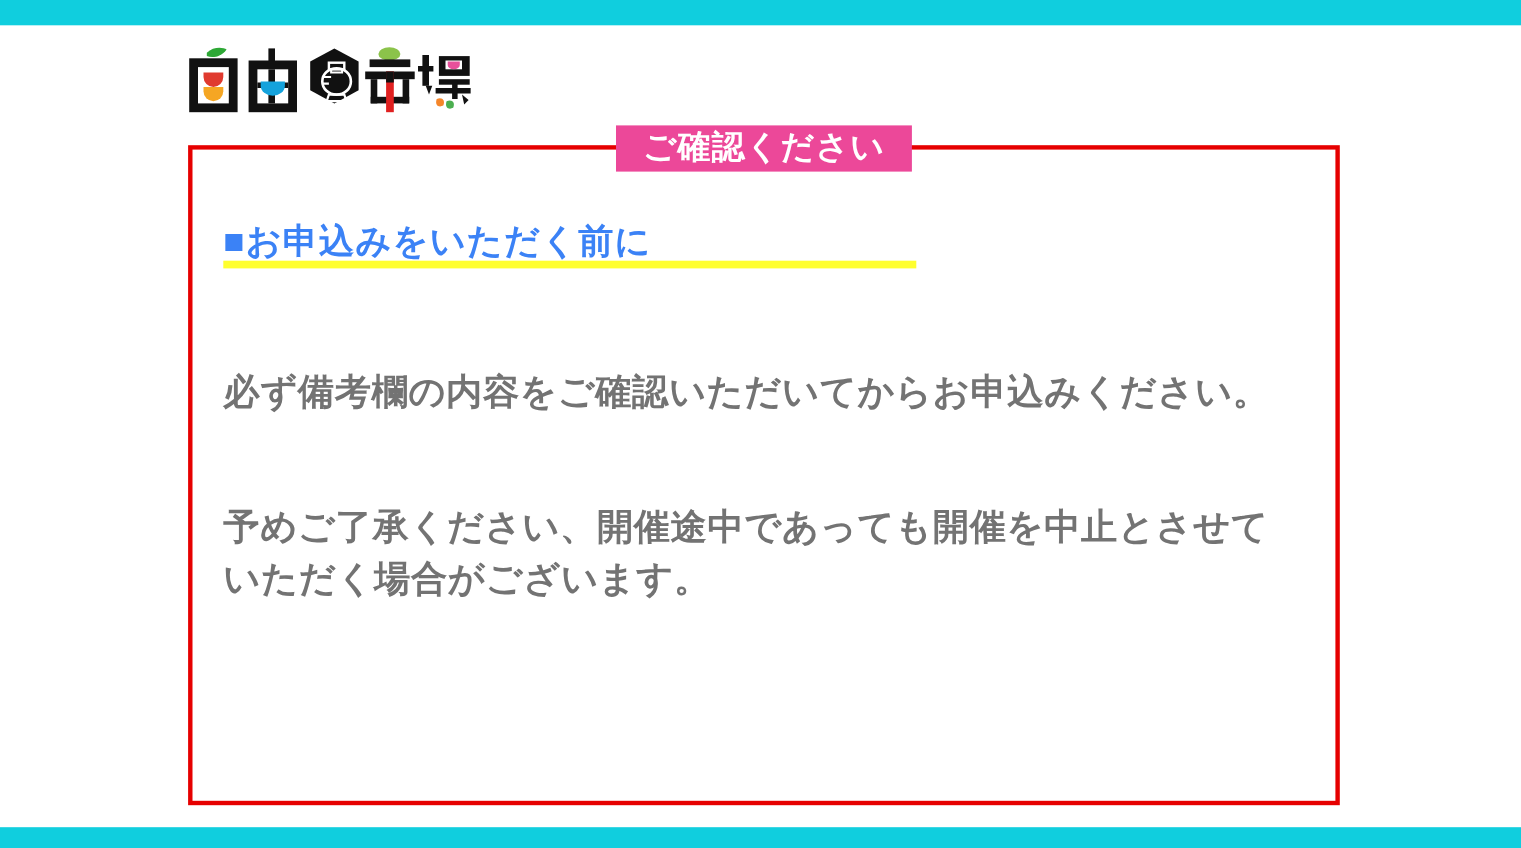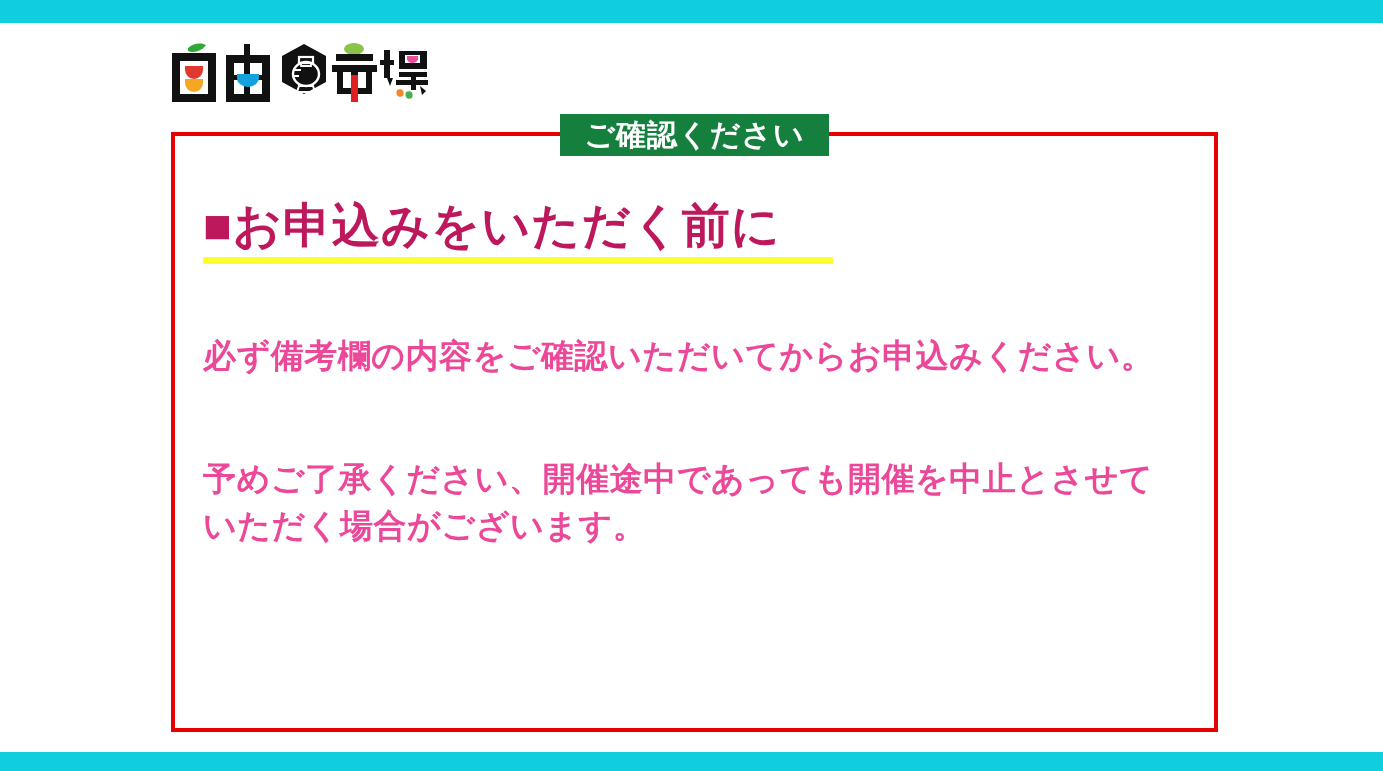--- a/index.html
+++ b/index.html
@@ -55,21 +55,21 @@
     background: transparent;
   }
 
   
   .badge {
     position: absolute;
     left: 560px;
     top: 114px;
     width: 269px;
     height: 42px;
-    background: #15803d;
+    background: #ec4899;
     display: flex;
     align-items: center;
     justify-content: center;
     z-index: 5;
   }
   .badge-label {
     color: #ffffff;
     font-size: 30px;
     font-weight: bold;
     letter-spacing: 1px;
@@ -84,42 +84,42 @@
     left: 203px;
     top: 200px;
     width: 980px;
   }
 
   .heading-wrap {
     position: relative;
     display: inline-block;
   }
   .heading {
-    font-size: 48px;
+    font-size: 32px;
     font-weight: bold;
-    color: #be185d;
+    color: #3b82f6;
     line-height: 1.22;
     letter-spacing: 1px;
     white-space: nowrap;
     margin: 0;
-    font-family: Liberation Mono, monospace;
+    font-family: Liberation Sans, sans-serif;
   }
   .heading-underline {
     position: absolute;
     left: 0px;
     bottom: -5px;
     width: 630px;
     height: 7px;
     background: #ffff2e;
   }
 
   .para {
     font-size: 33px;
     font-weight: bold;
-    color: #ec4899;
+    color: #737373;
     line-height: 1.42;
     letter-spacing: 0.5px;
     margin: 0;
     font-family: "DejaVu Sans", "Liberation Sans", sans-serif;
   }
   .para-1 { position: absolute; left: 0px;  top: 133px; width: 980px; }
   .para-2 { position: absolute; left: 0px;  top: 256px; width: 980px; }
   .para-3 { position: absolute; left: 0px;  top: 423px; width: 980px; }
 </style>
 </head>

